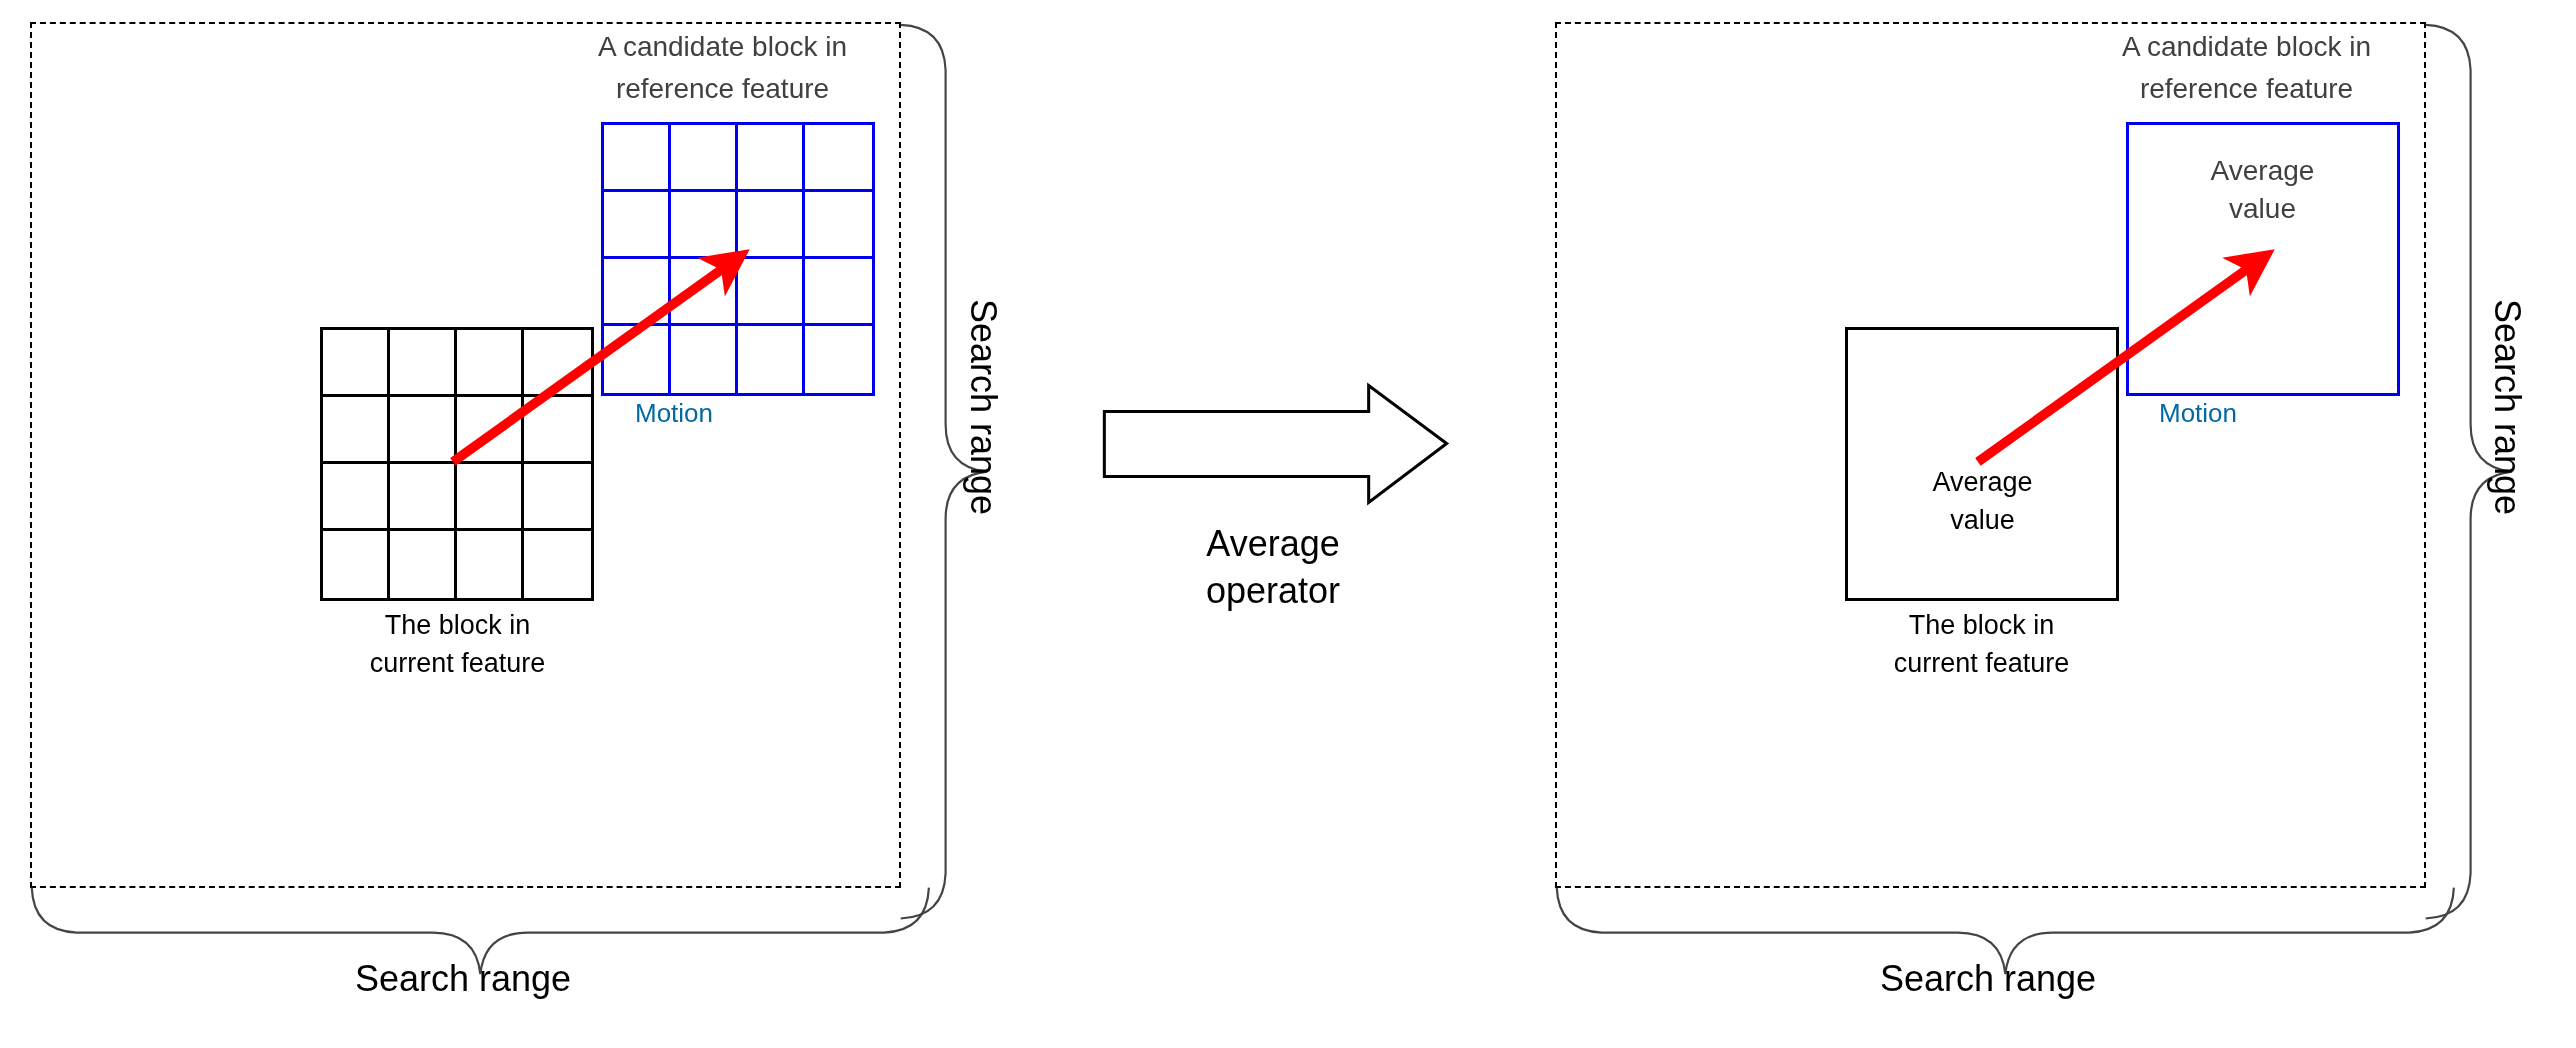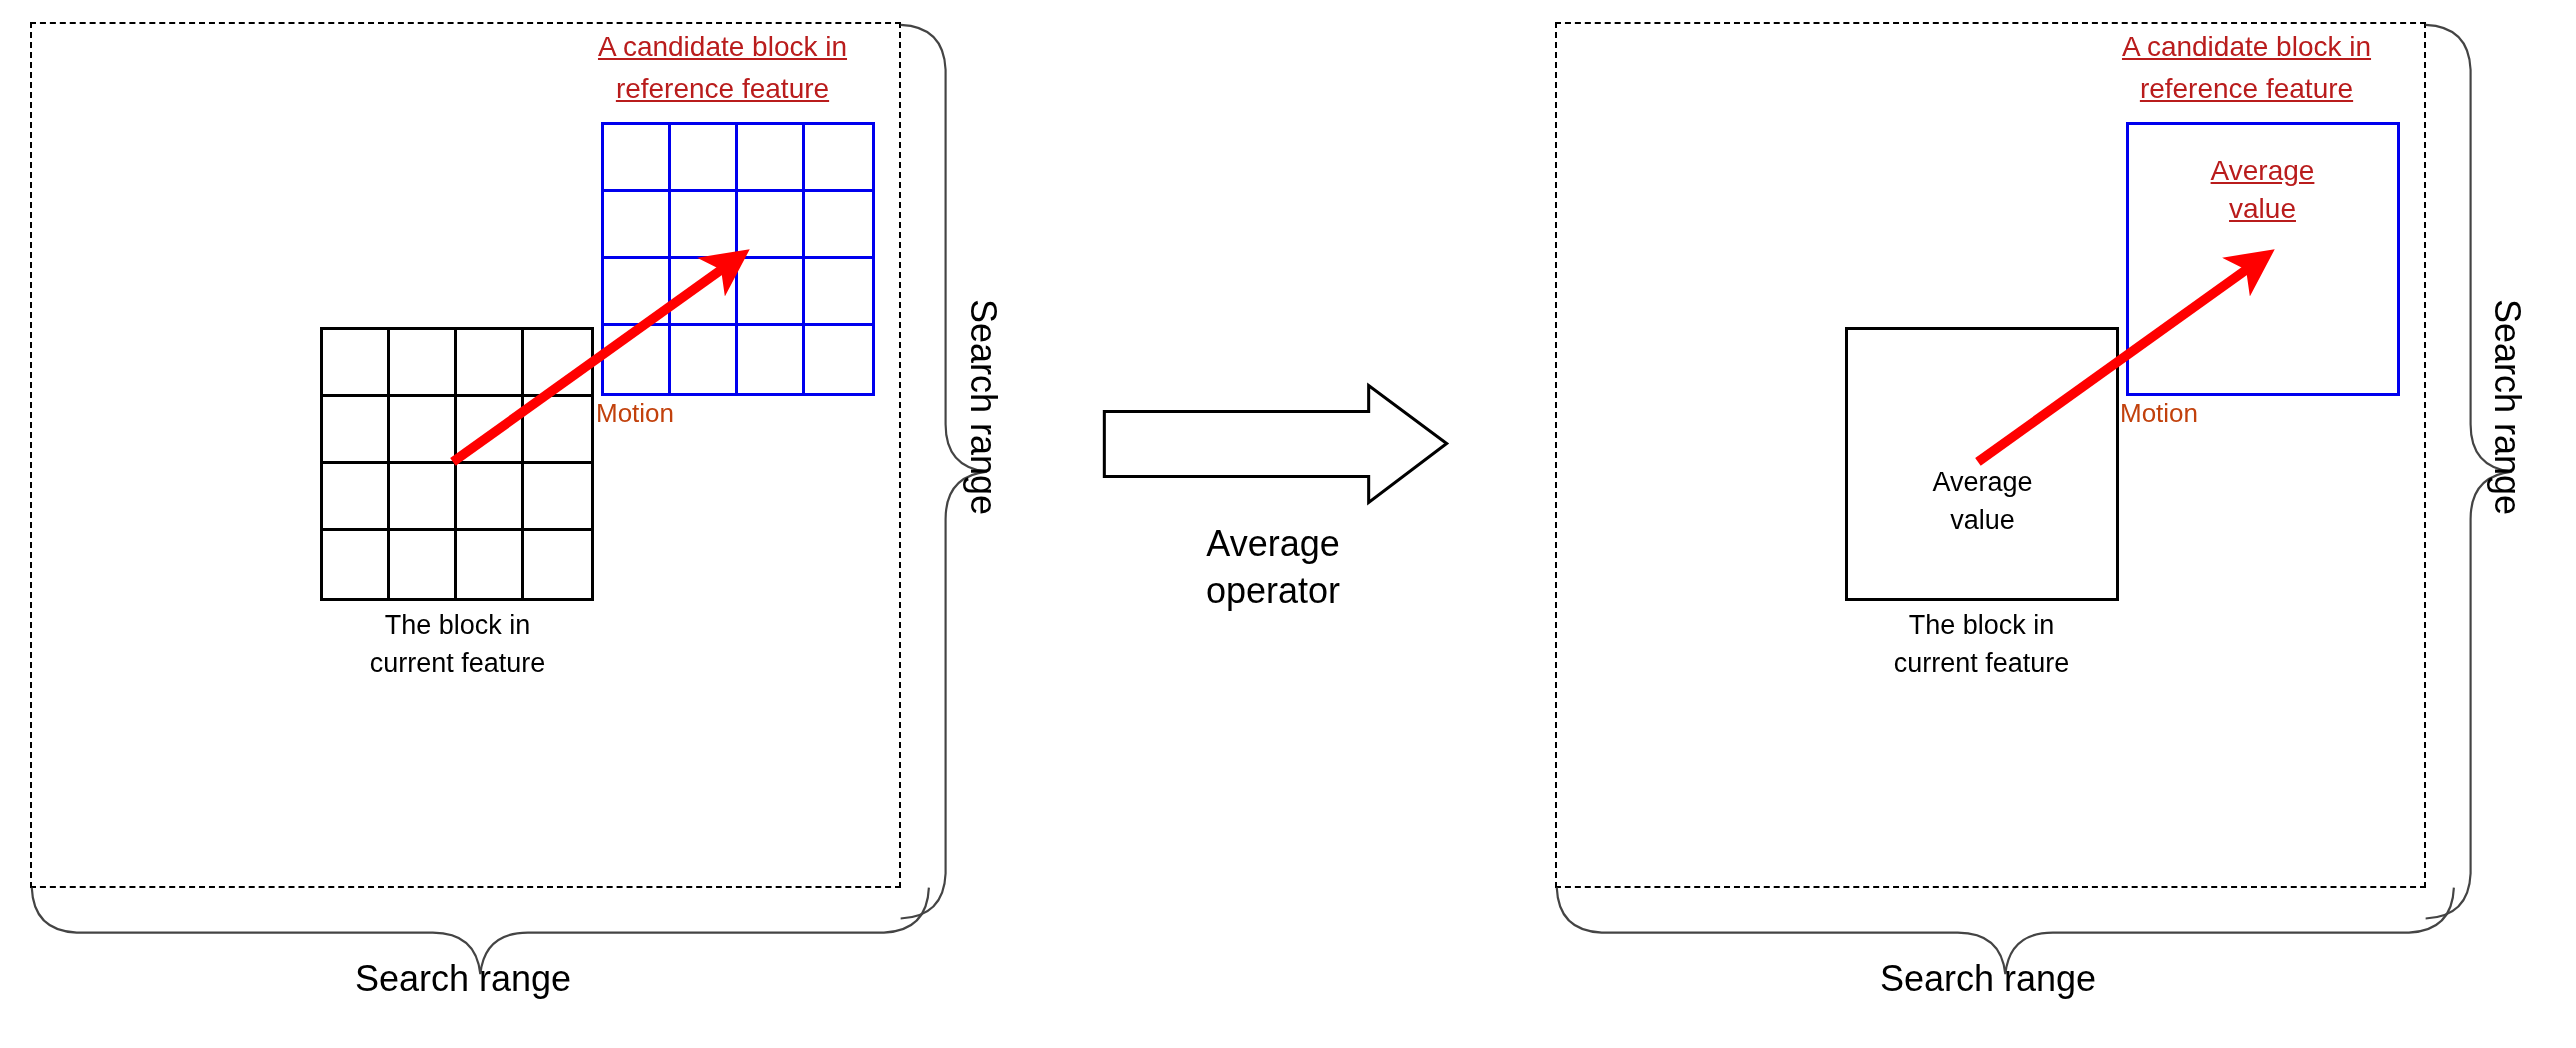--- a/index.html
+++ b/index.html
@@ -13,22 +13,22 @@
   .blkgrid .cell{border-right:3.5px solid #000;border-bottom:3.5px solid #000;}
   .blkgrid .cell.lastc{border-right:none;}
   .blkgrid .cell.lastr{border-bottom:none;}
   .blugrid{border:3.5px solid #0000ee;}
   .blugrid .cell{border-right:3.5px solid #0000ee;border-bottom:3.5px solid #0000ee;}
   .blugrid .cell.lastc{border-right:none;}
   .blugrid .cell.lastr{border-bottom:none;}
   .plainblk{position:absolute;box-sizing:border-box;border:3.5px solid #000;}
   .plainblu{position:absolute;box-sizing:border-box;border:3.5px solid #0000ee;}
   .lbl{position:absolute;font-size:26px;line-height:31px;text-align:center;white-space:pre-line;}
-  .lbl-blue{color:#b91c1c;text-decoration:underline;}
-  .lbl-red{color:#c2410c;}
+  .lbl-blue{color:#404040;}
+  .lbl-red{color:#0369a1;margin-left:39px;}
   .lbl-big{font-size:36px;line-height:43px;}
   .vert{position:absolute;font-size:36px;line-height:43px;white-space:nowrap;
         transform-origin:0 0;transform:rotate(90deg);}
   svg{position:absolute;overflow:visible;}
 </style>
 </head>
 <body>
 
 <div class="panel">
 

